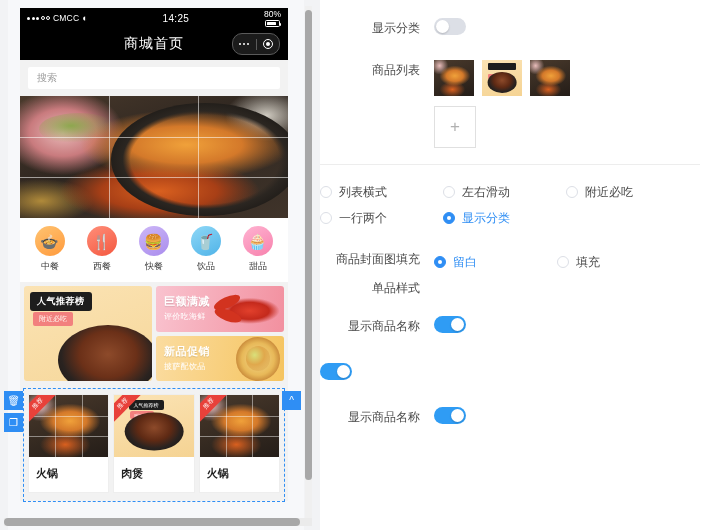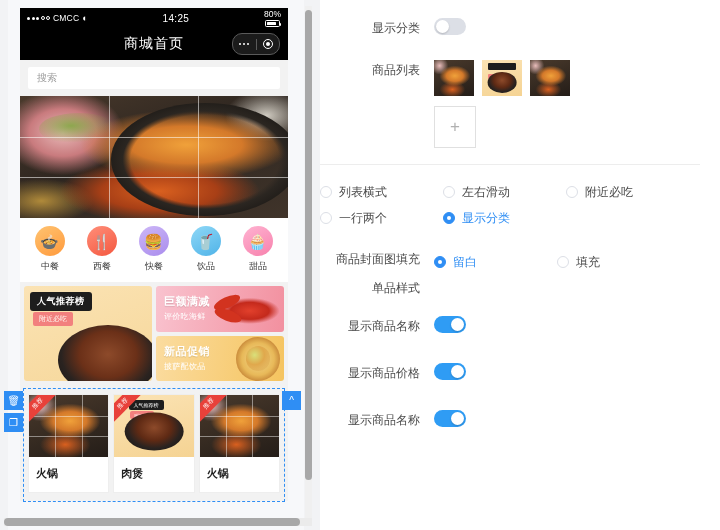--- a/index.html
+++ b/index.html
@@ -457,21 +457,20 @@
     <div class="row" style="margin-top:18px">
       <div class="lbl">显示商品名称</div>
       <div class="ctl">
         <div class="switch on">
             <span class="knob"></span>
           </div>
       </div>
     </div>
 
     <div class="row" style="margin-top:27px">
-      <div class="lbl">显示商品价格</div>
       <div class="ctl">
         <div class="switch on">
             <span class="knob"></span>
           </div>
       </div>
     </div>
 
     <div class="row" style="margin-top:27px">
       <div class="lbl">显示商品名称</div>
       <div class="ctl">

